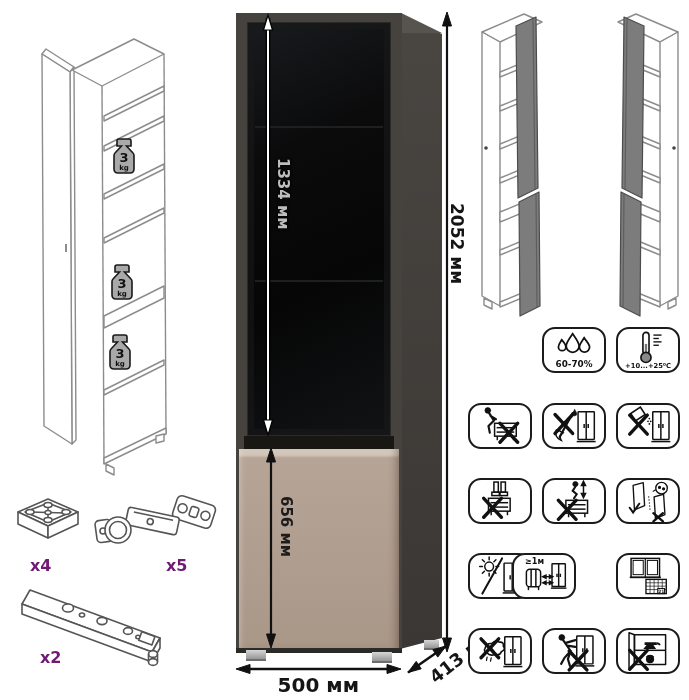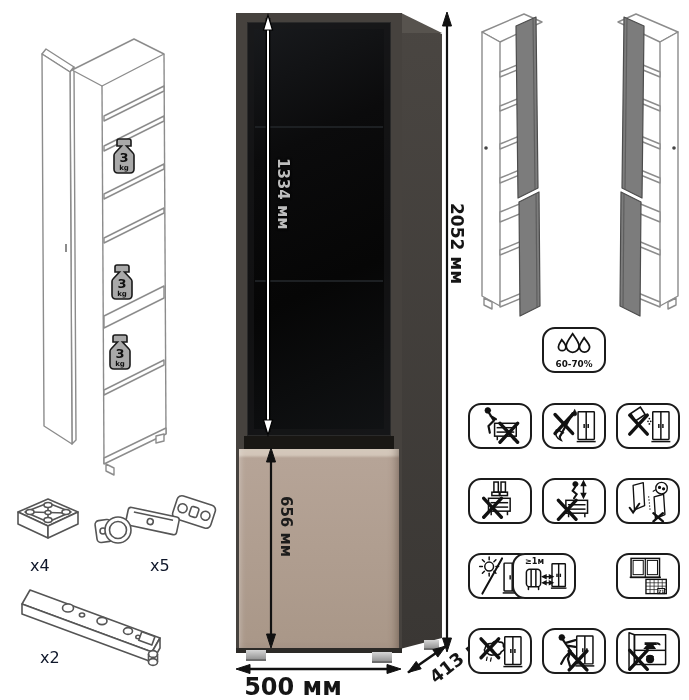--- a/index.html
+++ b/index.html
@@ -25,24 +25,24 @@
     box-shadow:inset -6px 0 8px -4px rgba(60,45,35,.45), inset 4px 0 6px -3px rgba(255,255,255,.35)}
   #cab-base{position:absolute;left:0;top:635px;width:166px;height:5px;background:#2c2a27}
   .foot{position:absolute;background:linear-gradient(180deg,#d6d6d6,#969696);border-bottom:2px solid #6e6e6e}
   
   .dim{position:absolute;font-weight:bold;color:#151515;white-space:nowrap}
   .vert{writing-mode:vertical-rl}
   #l1334{left:274px;top:158px;font-size:15px;color:#bdbdbd;
          text-shadow:0 0 2px #000,0 0 3px #000}
   #l2052{left:447px;top:203px;font-size:17px}
   #l656{left:277px;top:496px;font-size:15px;color:#1c1c1c}
-  #l500{left:236px;top:673px;width:114px;text-align:center;font-size:24px}
+  #l500{left:245px;top:673px;width:114px;text-align:right;font-size:20px}
   #l413{left:424px;top:646px;font-size:18px;transform:rotate(-38deg)}
   
-  .hwl{position:absolute;font-weight:normal;font-size:16px;color:#0f172a}
+  .hwl{position:absolute;font-weight:bold;font-size:16px;color:#701a75}
   
   .icn{position:absolute;width:64px;height:46px;box-sizing:border-box;border:2.5px solid #1b1b1b;
        border-radius:13px;background:#fff}
   .icn svg{width:100%;height:100%}
   .it{font-weight:bold;fill:#111}
 </style>
 </head>
 <body>
 
 <div id="stage">
@@ -230,21 +230,21 @@
         <rect x="34" y="34" width="52" height="18" rx="3"></rect>
         <line x1="40" y1="38" x2="80" y2="38"></line>
         <circle cx="58" cy="44" r="3"></circle>
       </g>
       <rect x="4" y="42" width="16" height="22" rx="4" transform="rotate(-8 12 53)"></rect>
       <circle cx="11" cy="53" r="3"></circle>
       <circle cx="26" cy="52" r="13"></circle>
       <circle cx="26" cy="52" r="8.5"></circle>
     </g>
   </svg>
-  <div class="hwl" style="left:150px;top:556px">x5</div>
+  <div class="hwl" style="left:166px;top:556px">x5</div>
 
   <svg class="abs" style="left:20px;top:576px" width="170" height="100" viewBox="0 0 170 100">
     <g stroke="#555" stroke-width="1.6" fill="#fff" stroke-linejoin="round">
       <polygon points="10,14 140,62 132,76 2,28"></polygon>
       <polygon points="2,28 132,76 132,86 2,38"></polygon>
       <polygon points="132,76 140,62 140,72 132,86"></polygon>
       <ellipse cx="48" cy="32" rx="5.5" ry="4"></ellipse>
       <ellipse cx="62" cy="39" rx="2.6" ry="2"></ellipse>
       <ellipse cx="82" cy="45" rx="5" ry="3.6"></ellipse>
       <ellipse cx="108" cy="55" rx="4.5" ry="3.4"></ellipse>
@@ -261,20 +261,36 @@
   <div class="icn" style="left:542px;top:327px">
     <svg viewBox="0 0 66 62">
       <g stroke="#111" stroke-width="2.6" fill="none">
         <path d="M15,16 C12.5,20 10,23 10,26.5 a5.5,5.5 0 0 0 11,0 C21,23 18.5,20 15,16 Z"></path>
         <path d="M31,7 C26,14.5 21.5,19.5 21.5,25 a9.5,9.5 0 0 0 19,0 C40.5,19.5 36,14.5 31,7 Z"></path>
         <path d="M48,13 C44.5,18.5 41,22.5 41,26.5 a7.5,7.5 0 0 0 15,0 C56,22.5 51.5,18.5 48,13 Z"></path>
       </g>
       <text class="it" x="33" y="56" font-size="13" text-anchor="middle">60-70%</text>
     </svg>
   </div>
+  <div class="icn" style="left:616px;top:327px">
+    <svg viewBox="0 0 66 62">
+      <g stroke="#111" fill="none" stroke-width="2.4">
+        <rect x="25.5" y="5" width="9" height="32" rx="4.5"></rect>
+        <line x1="30" y1="22" x2="30" y2="36" stroke="#777" stroke-width="3.5"></line>
+        <circle cx="30" cy="42" r="7.5" fill="#888"></circle>
+        <g stroke-width="2">
+          <line x1="41" y1="9" x2="53" y2="9"></line>
+            <line x1="41" y1="14" x2="49" y2="14"></line>
+          <line x1="41" y1="19" x2="53" y2="19"></line>
+            <line x1="41" y1="24" x2="49" y2="24"></line>
+        </g>
+      </g>
+      <text class="it" x="33" y="57" font-size="10" text-anchor="middle">+10...+25⁰C</text>
+    </svg>
+  </div>
 
   <div class="icn" style="left:468px;top:403px">
     <svg viewBox="0 0 66 62">
       <use href="#dresser" transform="translate(24,26)" stroke="#111" stroke-width="2.2" fill="none"></use>
       <g stroke="#111" stroke-width="3.2" stroke-linecap="round" fill="none">
         <circle cx="15" cy="8" r="4.2" fill="#111" stroke-width="1"></circle>
         <path d="M17,12 L24,23 L16,31 L18,41 M19,16 L27,21"></path>
       </g>
       <use href="#xm" transform="translate(32,26)" stroke="#111" stroke-width="5" stroke-linecap="round"></use>
     </svg>

